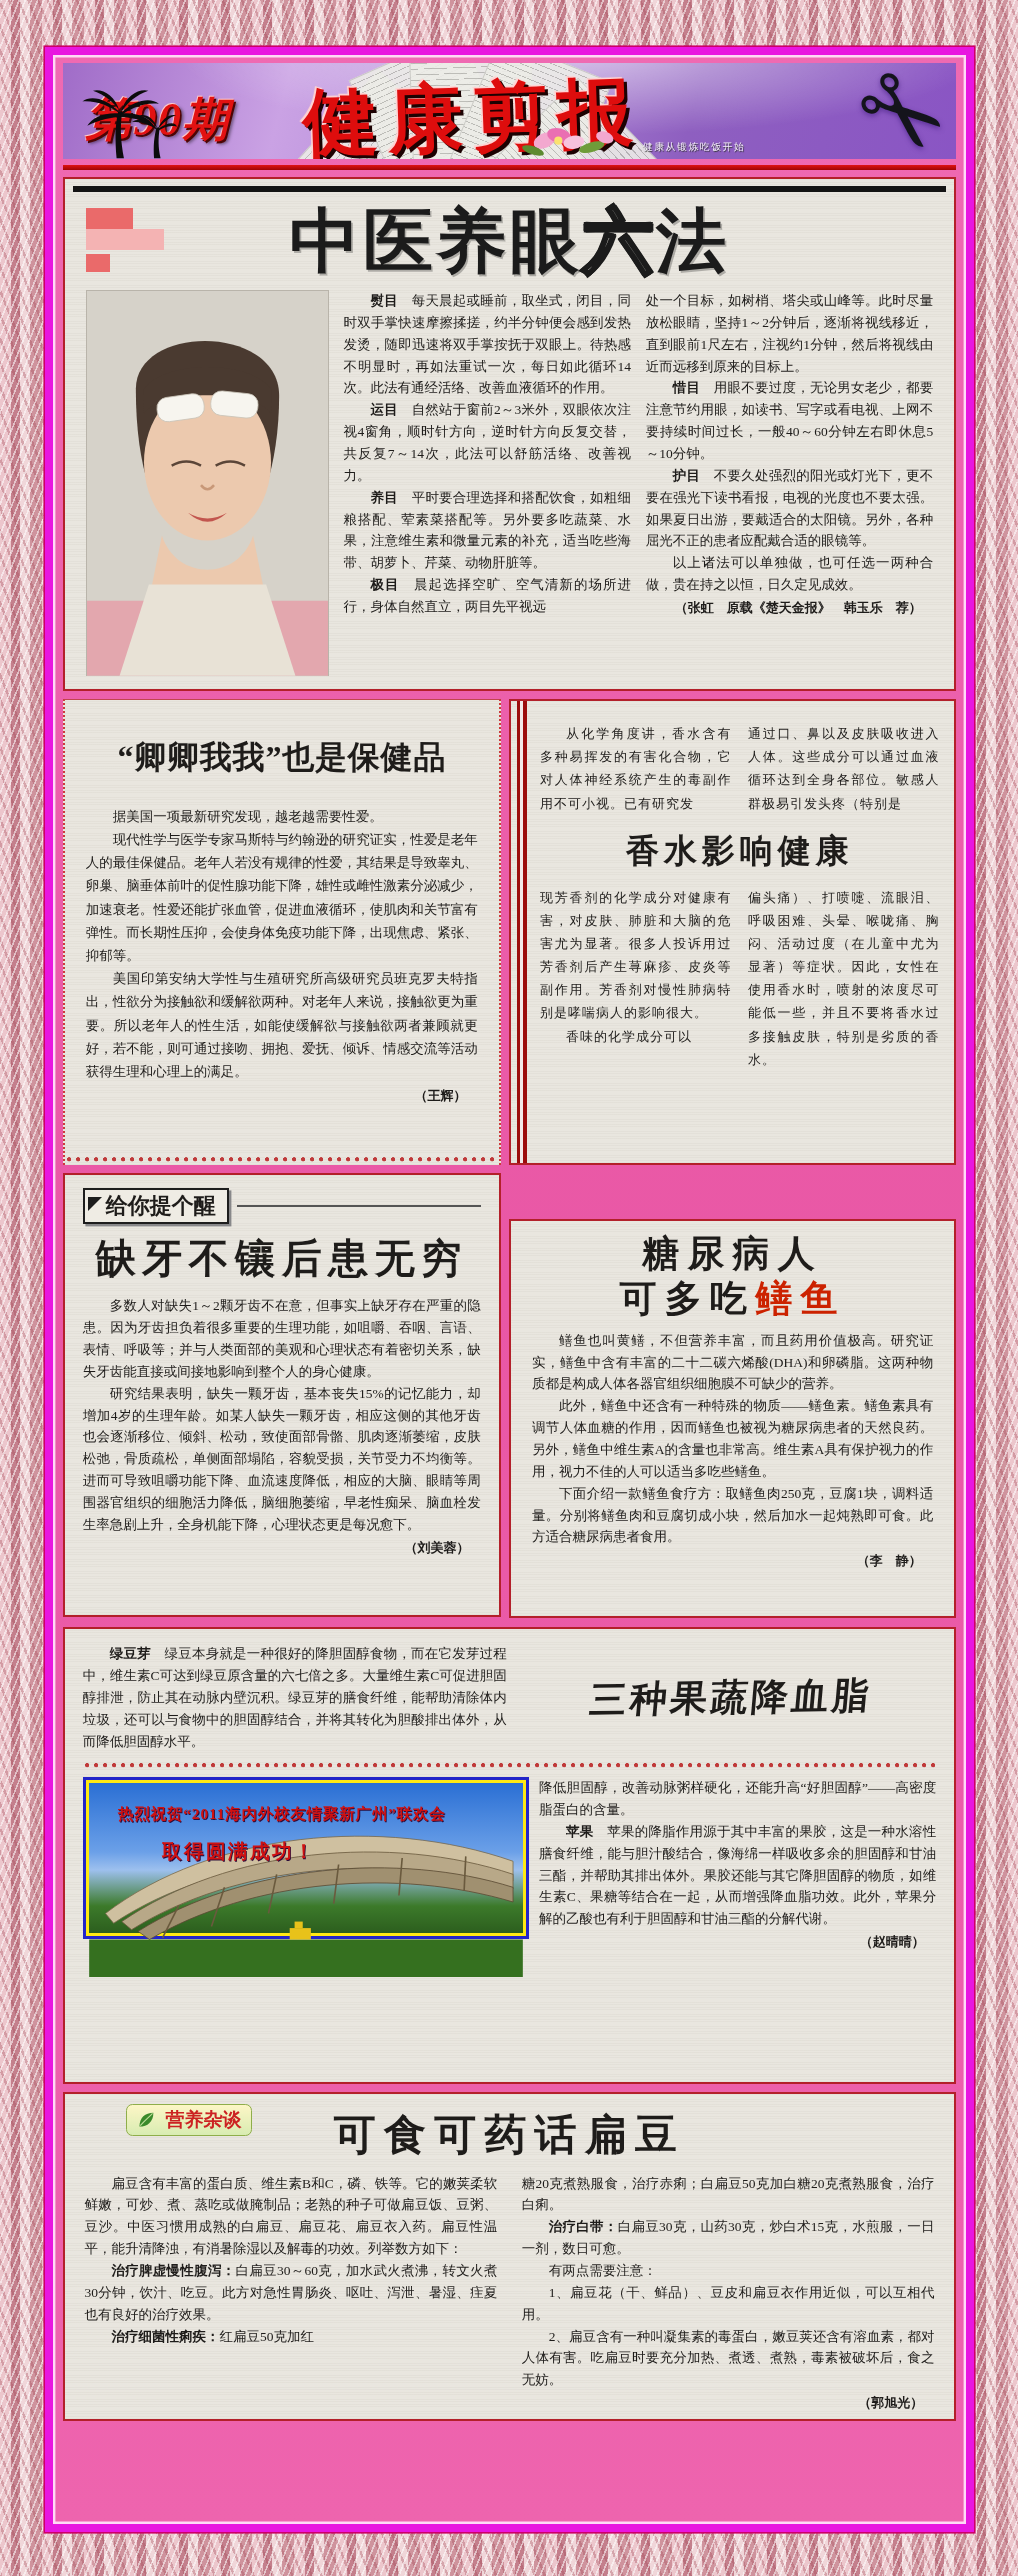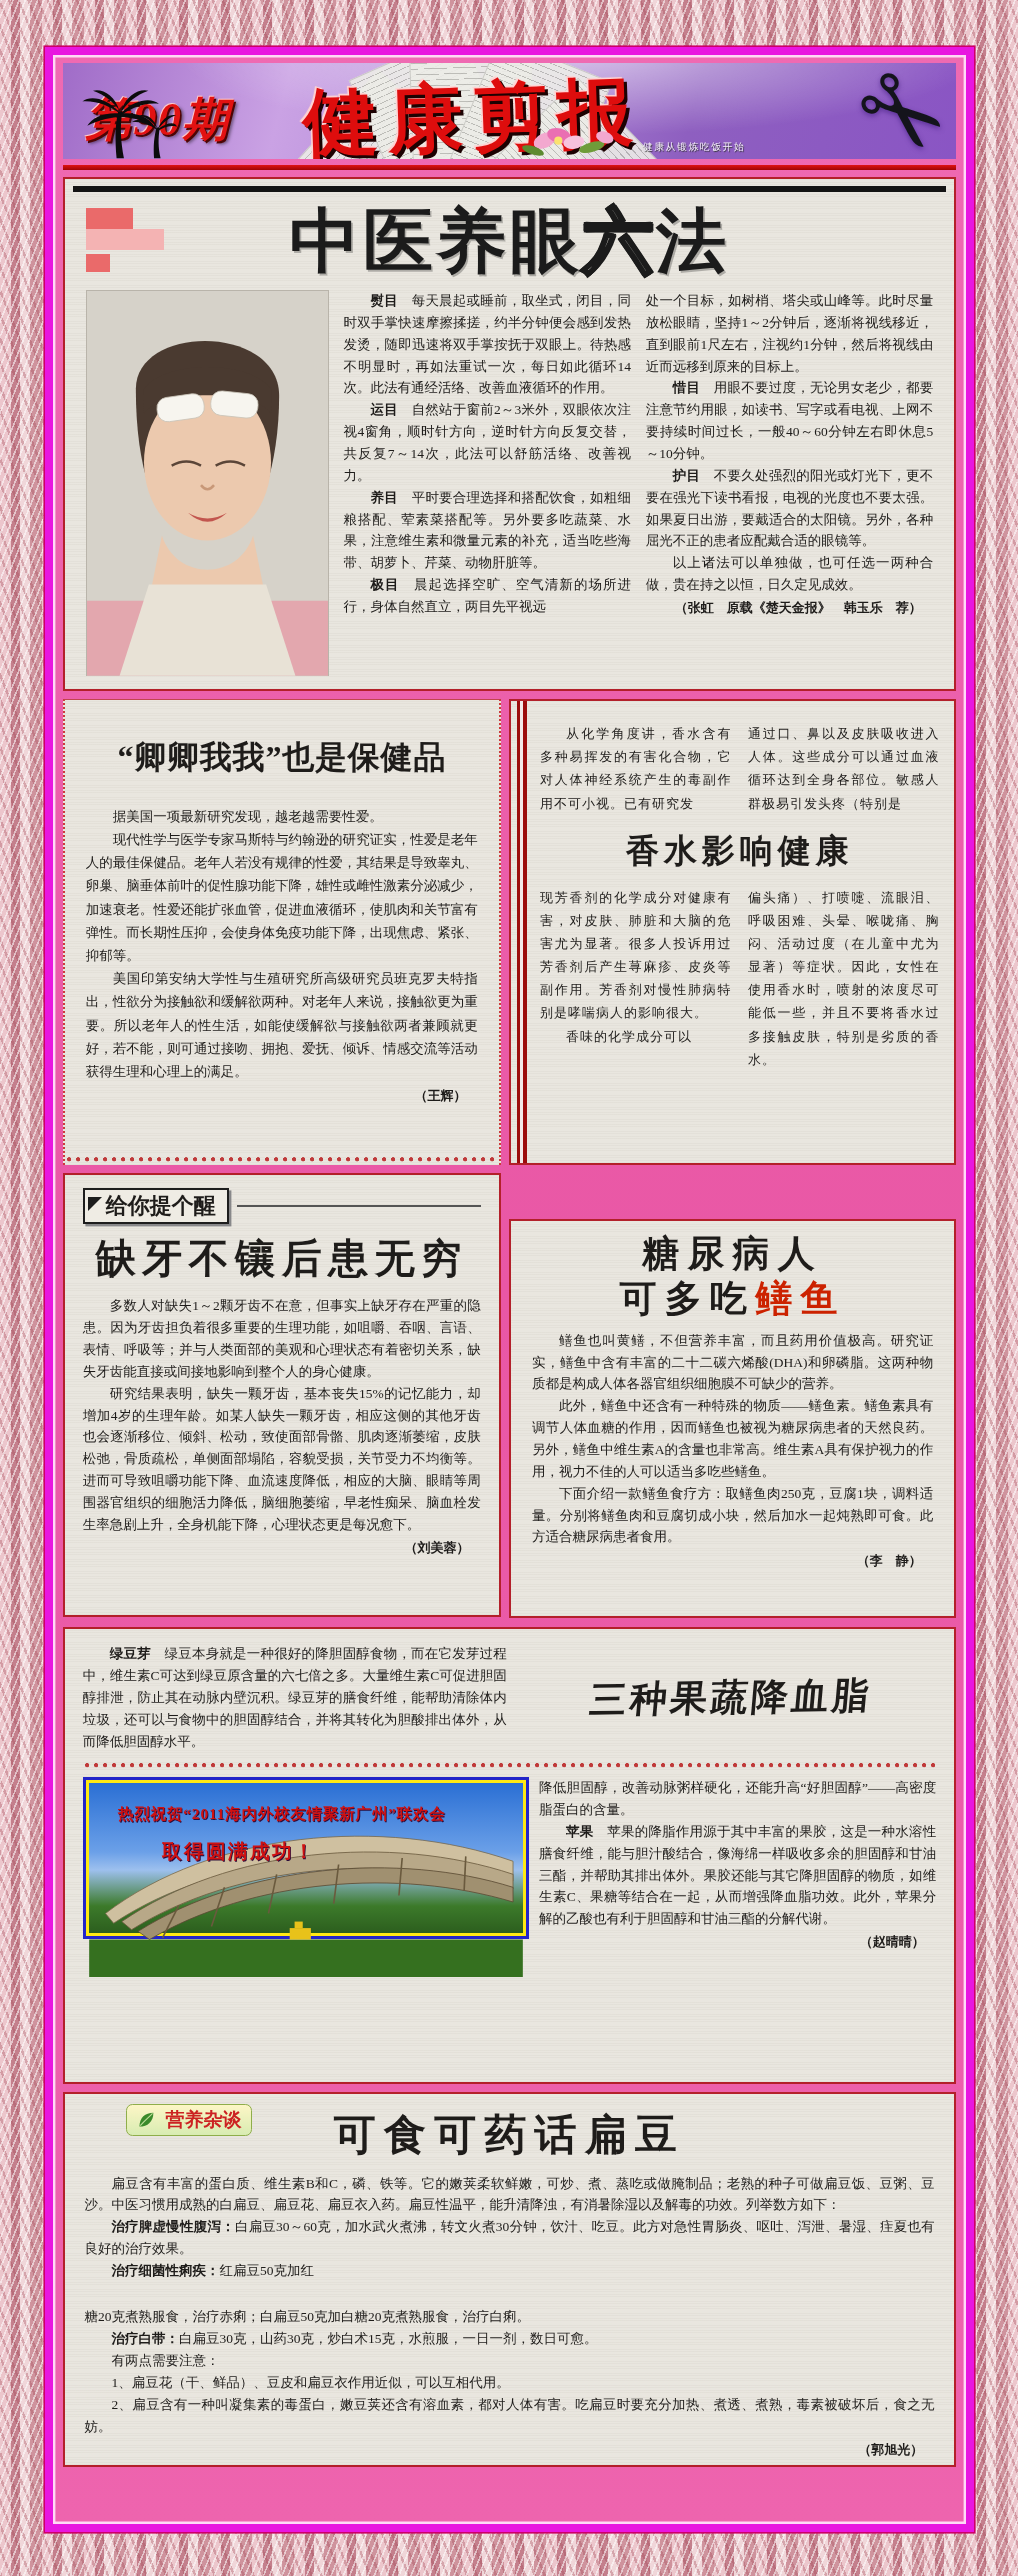--- a/index.html
+++ b/index.html
@@ -117,21 +117,21 @@
   .banner .cap2 { position:absolute; left:73px; top:55px; font-size:19.6px; font-weight:bold;
     color:#d01111; text-shadow:0.8px 0.8px 0 #2a0b3a; letter-spacing:2.4px; }
   .c6 .rowC .right { flex:1; }
   
   .c7 { min-height:307px; padding:11.4px 19.6px 6.5px; }
   .kick7 { position:absolute; left:13px; top:9.8px; display:flex; align-items:center; gap:11px;
     border:1.6px solid #8fae4a; border-radius:6.5px; padding:2.4px 9.8px;
     background:linear-gradient(180deg,#fdf6c6,#d8ecb2); color:#cc2222; font-weight:bold;
     font-size:19px; font-family:"Liberation Sans", sans-serif;margin-left:48px; }
   .h7 { text-align:center; font-size:42px; font-weight:900; letter-spacing:8.2px; margin:1.6px 0 9.8px; }
-  .c7 .cols { display:flex; gap:24.5px;flex-direction:column; }
+  .c7 .cols { display:flex; gap:24.5px; }
   .c7 .cols > div { flex:1; }
 </style>
 </head>
 <body>
 
 <div class="page">
   <div class="frame">
 
     <div class="masthead">
       <div class="sheet"></div>

